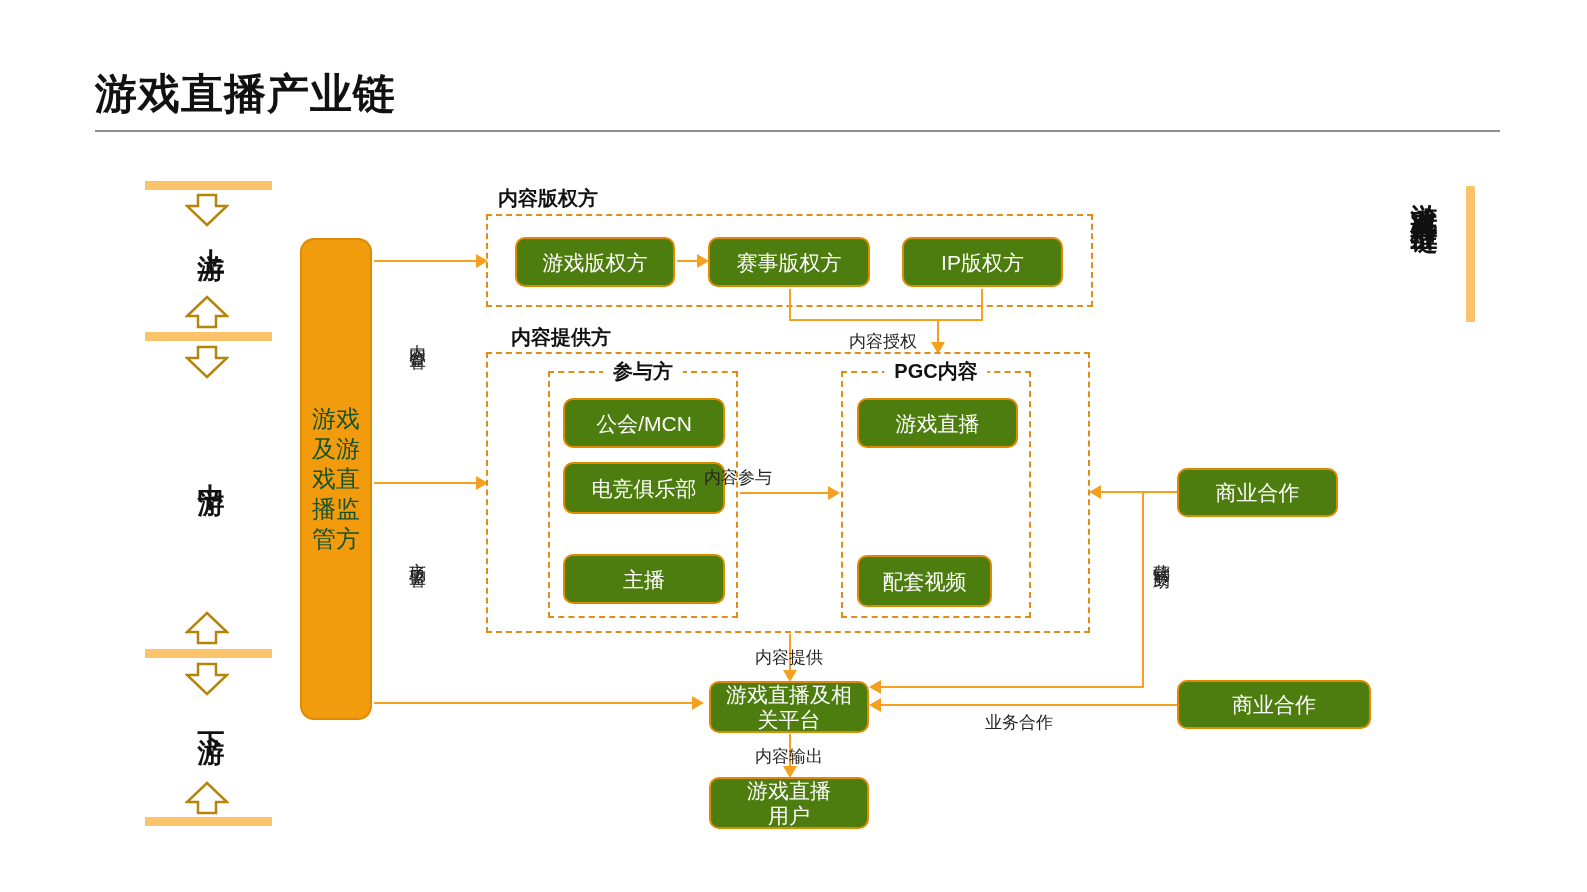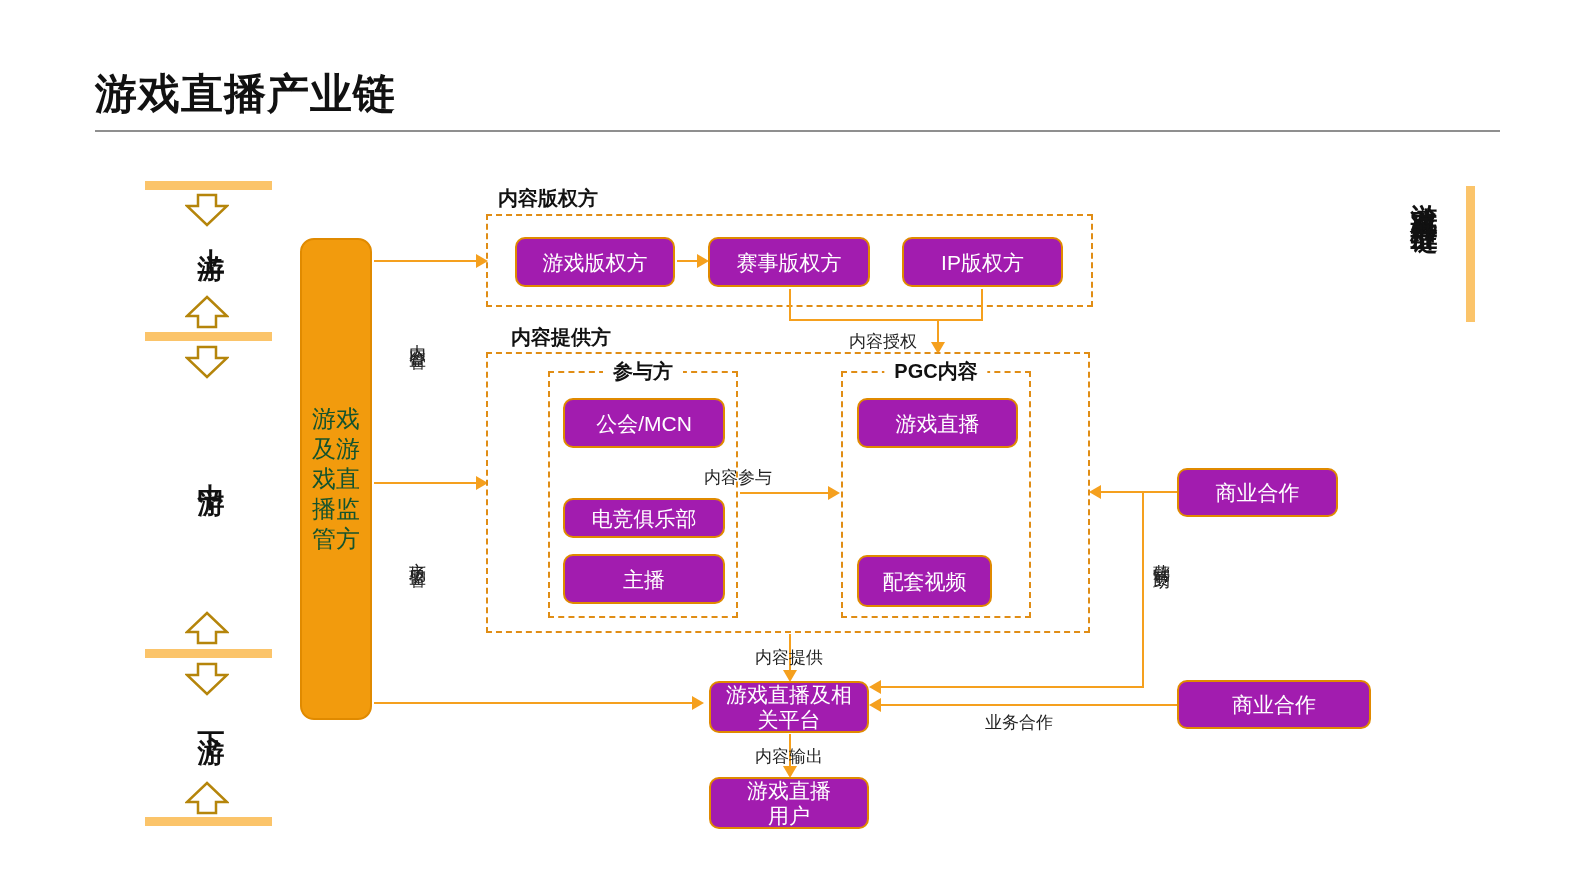--- a/index.html
+++ b/index.html
@@ -41,21 +41,21 @@
     word-break:break-all; text-align:center;
   }
   .sec-label { position:absolute; font-size:20px; font-weight:bold; color:#111; }
   .dashed { position:absolute; border:2px dashed #E08D15; background:transparent; }
   .chip {
     position:absolute; top:-15px; left:50%; transform:translateX(-50%);
     background:#fff; padding:0 10px; font-size:20px; font-weight:bold; color:#111;
     white-space:nowrap;
   }
   .obox {
-    position:absolute; background:#a21caf; border:2px solid #E08A00; border-radius:10px;
+    position:absolute; background:#4d7c0f; border:2px solid #E08A00; border-radius:10px;
     color:#fff; font-size:21px; display:flex; align-items:center; justify-content:center;
     text-align:center; line-height:25px; white-space:pre-line;
   }
   .ln { position:absolute; background:#F5A01E; }
   .ar { position:absolute; width:0; height:0; }
   .ar-right { border-top:7px solid transparent; border-bottom:7px solid transparent; border-left:12px solid #F5A01E; }
   .ar-left  { border-top:7px solid transparent; border-bottom:7px solid transparent; border-right:12px solid #F5A01E; }
   .ar-down  { border-left:7px solid transparent; border-right:7px solid transparent; border-top:12px solid #F5A01E; }
   .flow-label { position:absolute; font-size:17px; color:#222; white-space:nowrap; }
 </style>
@@ -121,21 +121,21 @@
   <div class="ar ar-down" style="left:931px;top:342px"></div>
   <div class="flow-label" style="left:849px;top:330px">内容授权</div>
 
   <div class="sec-label" style="left:511px;top:324px">内容提供方</div>
   <div class="dashed" style="left:486px;top:352px;width:604px;height:281px"></div>
 
   <div class="dashed" style="left:548px;top:371px;width:190px;height:247px">
     <div class="chip">参与方</div>
   </div>
   <div class="obox" style="left:563px;top:398px;width:162px;height:50px">公会/MCN</div>
-  <div class="obox" style="left:563px;top:498px;width:162px;height:40px">电竞俱乐部</div>
+  <div class="obox" style="left:563px;top:462px;width:162px;height:52px">电竞俱乐部</div>
   <div class="obox" style="left:563px;top:554px;width:162px;height:50px">主播</div>
 
   <div class="dashed" style="left:841px;top:371px;width:190px;height:247px">
     <div class="chip">PGC内容</div>
   </div>
   <div class="obox" style="left:857px;top:398px;width:161px;height:50px">游戏直播</div>
   <div class="obox" style="left:857px;top:555px;width:135px;height:52px">配套视频</div>
 
   <div class="ln" style="left:740px;top:492px;width:90px;height:2px"></div>
   <div class="ar ar-right" style="left:828px;top:486px"></div>

